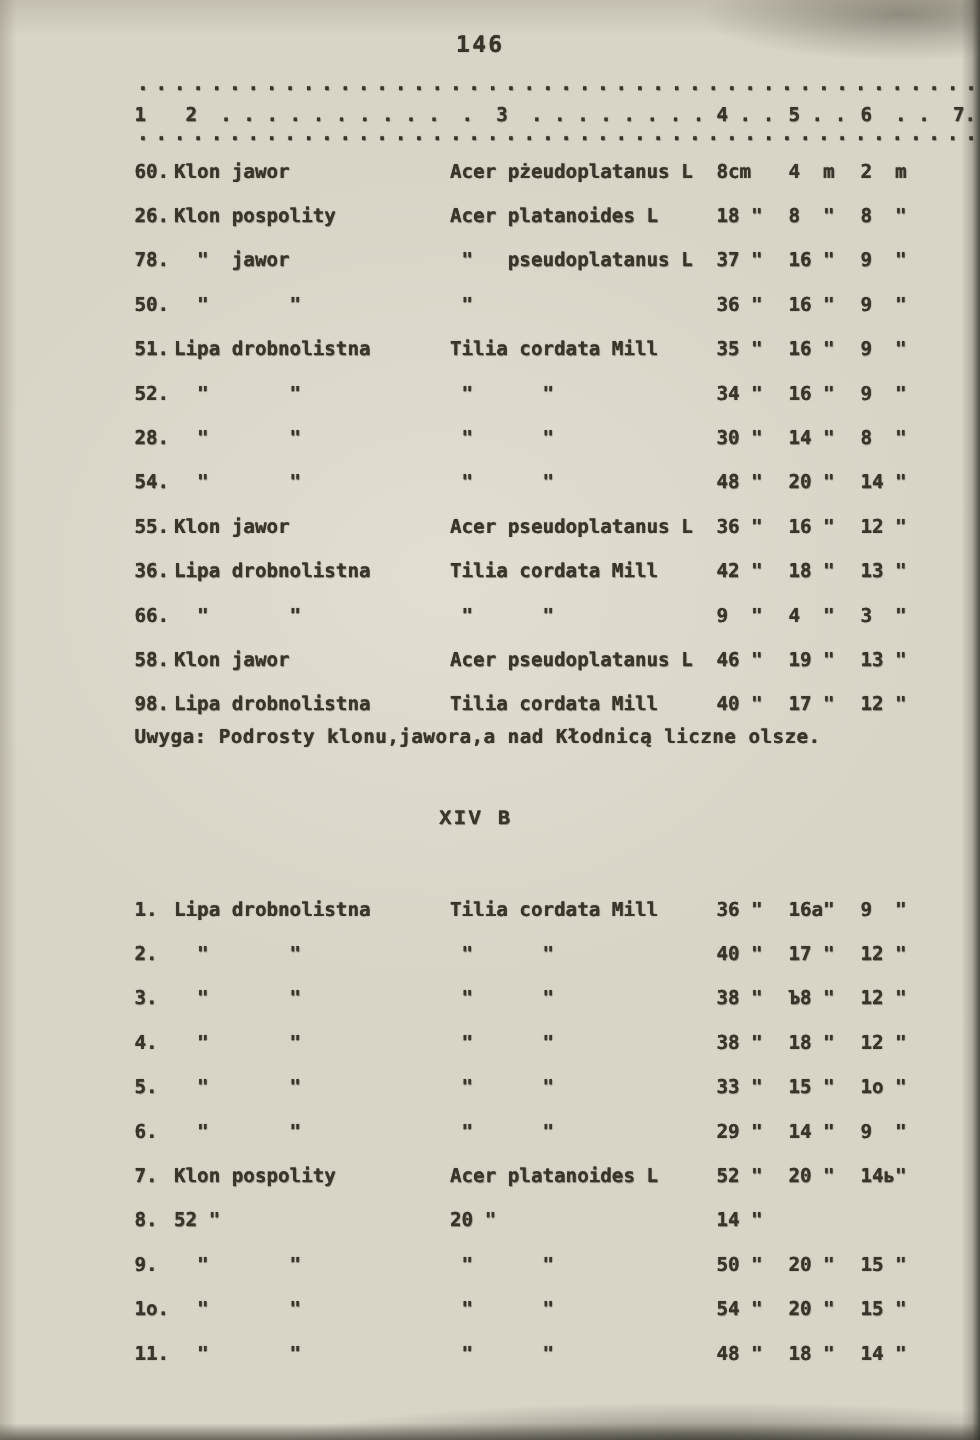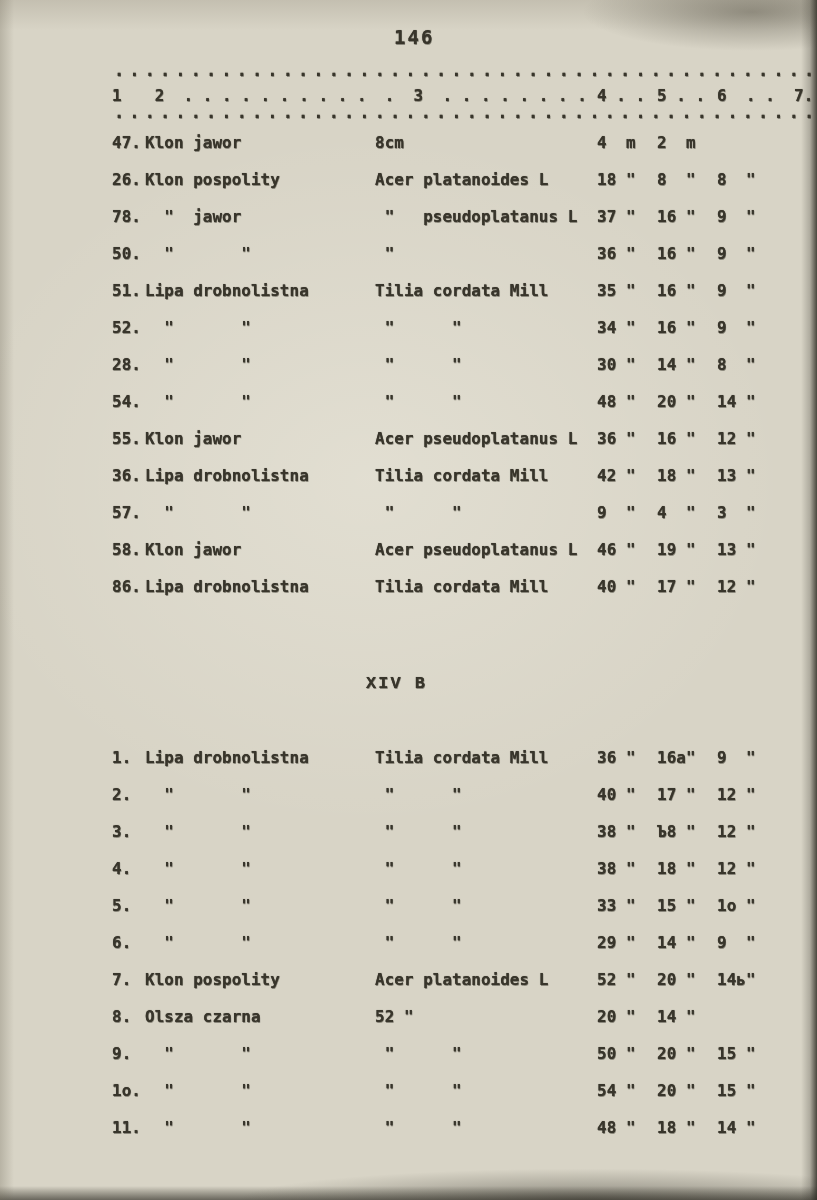--- a/index.html
+++ b/index.html
@@ -19,21 +19,21 @@
       linear-gradient(to top, rgba(45,43,35,0.65), rgba(0,0,0,0) 14px),
       linear-gradient(to bottom, rgba(125,118,100,0.22), rgba(0,0,0,0) 30px),
       radial-gradient(ellipse 600px 500px at 45% 40%, rgba(255,253,244,0.25), transparent 70%),
       #d8d4c6;
   }
   .ink {
     text-shadow: 0 0 0.7px rgba(56,53,43,0.85), 0.5px 0.5px 0.6px rgba(56,53,43,0.45);
     font-weight:bold;
   }
   .page-number {
-    position:absolute; top:26px; left:394px;
+    position:absolute; top:26px; left:380px;
     font-size:19px; letter-spacing:2px;
   }
   .dots {
     position:absolute; left:114px; width:700px;
     font-size:17px; letter-spacing:5.1px;
     white-space:pre; overflow:hidden;
   }
   .dots-top { top:60px; }
   .dots-bottom { top:102px; }
   .trow {
@@ -72,22 +72,23 @@
     <span class="cell c-latin"> .  3  . . . . . . . .</span>
     <span class="cell c-c4">4 . .</span>
     <span class="cell c-c5">5 . .</span>
     <span class="cell c-c6">6  . .  7.</span>
   </div>
 
   <div class="dots dots-bottom ink">................................................</div>
 
   <div class="table table1 ink">
       <div class="trow">
-        <span class="cell c-no">47.</span>
+        <span class="cell c-no">60.</span>
         <span class="cell c-name">Klon jawor</span>
+        <span class="cell c-latin">Acer pżeudoplatanus L</span>
         <span class="cell c-c4">8cm</span>
         <span class="cell c-c5">4  m</span>
         <span class="cell c-c6">2  m</span>
       </div>
       <div class="trow">
         <span class="cell c-no">26.</span>
         <span class="cell c-name">Klon pospolity</span>
         <span class="cell c-latin">Acer platanoides L</span>
         <span class="cell c-c4">18 "</span>
         <span class="cell c-c5">8  "</span>
@@ -151,45 +152,46 @@
       </div>
       <div class="trow">
         <span class="cell c-no">36.</span>
         <span class="cell c-name">Lipa drobnolistna</span>
         <span class="cell c-latin">Tilia cordata Mill</span>
         <span class="cell c-c4">42 "</span>
         <span class="cell c-c5">18 "</span>
         <span class="cell c-c6">13 "</span>
       </div>
       <div class="trow">
-        <span class="cell c-no">57.</span>
+        <span class="cell c-no">66.</span>
         <span class="cell c-name">  "       "</span>
         <span class="cell c-latin"> "      "</span>
         <span class="cell c-c4">9  "</span>
         <span class="cell c-c5">4  "</span>
         <span class="cell c-c6">3  "</span>
       </div>
       <div class="trow">
         <span class="cell c-no">58.</span>
         <span class="cell c-name">Klon jawor</span>
         <span class="cell c-latin">Acer pseudoplatanus L</span>
         <span class="cell c-c4">46 "</span>
         <span class="cell c-c5">19 "</span>
         <span class="cell c-c6">13 "</span>
       </div>
       <div class="trow">
-        <span class="cell c-no">86.</span>
+        <span class="cell c-no">98.</span>
         <span class="cell c-name">Lipa drobnolistna</span>
         <span class="cell c-latin">Tilia cordata Mill</span>
         <span class="cell c-c4">40 "</span>
         <span class="cell c-c5">17 "</span>
         <span class="cell c-c6">12 "</span>
       </div>
     </div>
 
+  <div class="note ink">Uwyga: Podrosty klonu,jawora,a nad Kłodnicą liczne olsze.</div>
 
   <div class="section-header ink">XIV B</div>
 
   <div class="table table2 ink">
       <div class="trow">
         <span class="cell c-no">1.</span>
         <span class="cell c-name">Lipa drobnolistna</span>
         <span class="cell c-latin">Tilia cordata Mill</span>
         <span class="cell c-c4">36 "</span>
         <span class="cell c-c5">16a"</span>
@@ -238,21 +240,20 @@
       <div class="trow">
         <span class="cell c-no">7.</span>
         <span class="cell c-name">Klon pospolity</span>
         <span class="cell c-latin">Acer platanoides L</span>
         <span class="cell c-c4">52 "</span>
         <span class="cell c-c5">20 "</span>
         <span class="cell c-c6">14ь"</span>
       </div>
       <div class="trow">
         <span class="cell c-no">8.</span>
-        <span class="cell c-name">Olsza czarna</span>
         <span class="cell c-c4">52 "</span>
         <span class="cell c-c5">20 "</span>
         <span class="cell c-c6">14 "</span>
       </div>
       <div class="trow">
         <span class="cell c-no">9.</span>
         <span class="cell c-name">  "       "</span>
         <span class="cell c-latin"> "      "</span>
         <span class="cell c-c4">50 "</span>
         <span class="cell c-c5">20 "</span>

